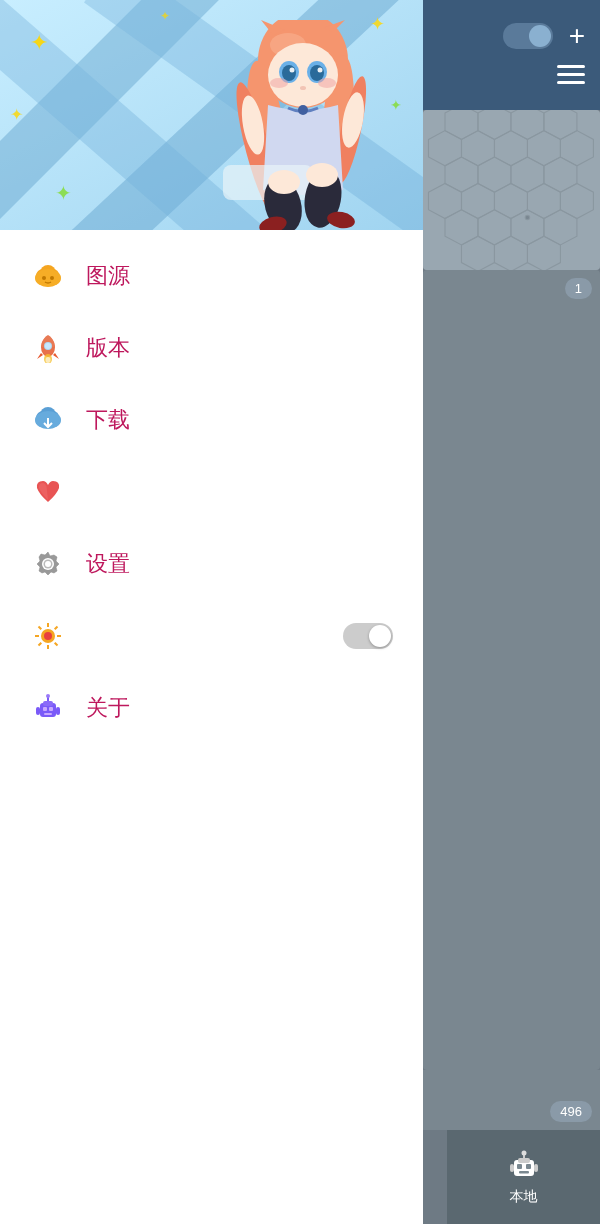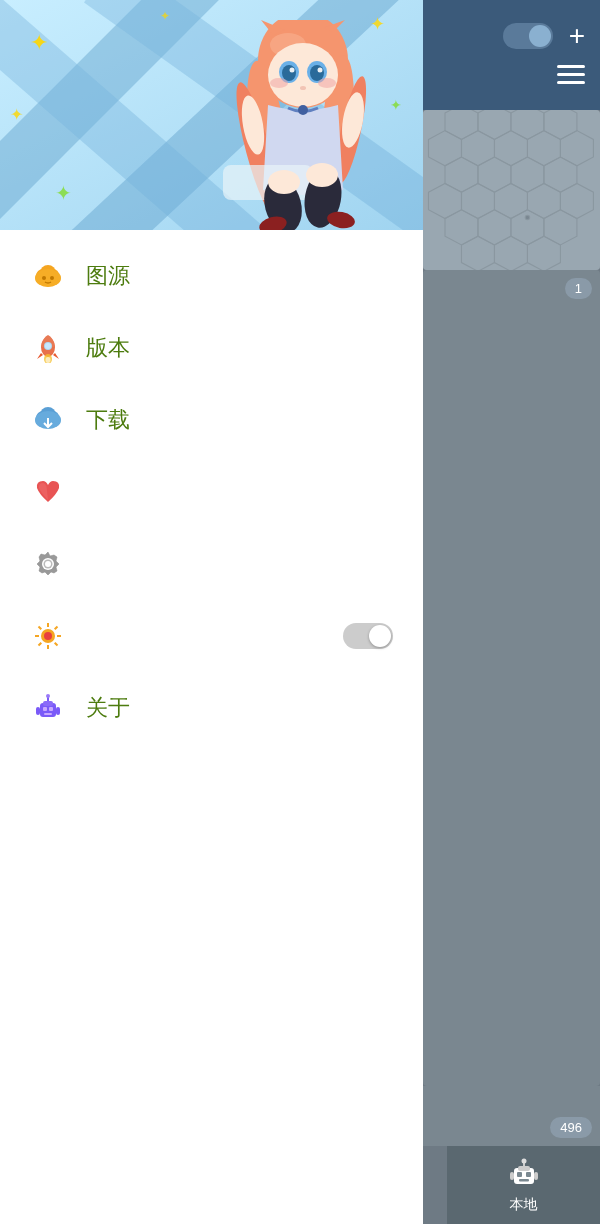--- a/index.html
+++ b/index.html
@@ -63,21 +63,21 @@
       height: 36px;
       display: flex;
       align-items: center;
       justify-content: center;
       margin-right: 20px;
       flex-shrink: 0;
     }
 
     .menu-label {
       font-size: 22px;
-      color: #4d7c0f;
+      color: #be185d;
       flex: 1;
     }
 
     .toggle-container {
       margin-left: auto;
     }
 
     .toggle {
       width: 50px;
       height: 26px;
@@ -183,21 +183,21 @@
       top: 8px;
     }
 
     .badge-large {
       top: auto;
       bottom: 8px;
     }
 
     .right-bottom {
       background: #5a6870;
-      height: 78px;
+      height: 94px;
       display: flex;
       flex-direction: column;
       align-items: center;
       justify-content: center;
       flex-shrink: 0;
       position: relative;
       margin-left: 24px;
     }
 
     .bottom-icon {
@@ -369,20 +369,21 @@
     <div class="menu-item">
       <div class="menu-icon">
         <svg width="30" height="30" viewBox="0 0 30 30">
 
           <path d="M15,3 L12,6 L8,5 L6,8 L7,12 L4,15 L7,18 L6,22 L9,24 L12,23 L15,26 L18,23 L21,24 L24,22 L23,18 L26,15 L23,12 L24,8 L21,6 L17,7 Z" fill="#999" stroke="#888" stroke-width="0.5"></path>
           <circle cx="15" cy="15" r="6" fill="#fff"></circle>
           <circle cx="15" cy="15" r="4.5" fill="#bbb"></circle>
           <circle cx="15" cy="15" r="3" fill="#fff"></circle>
         </svg>
       </div>
+      <span class="menu-label">设置</span>
     </div>
 
     <div class="menu-item">
       <div class="menu-icon">
         <svg width="30" height="30" viewBox="0 0 30 30">
           <circle cx="15" cy="15" r="7" fill="#f5a623"></circle>
 
           <line x1="15" y1="2" x2="15" y2="6" stroke="#f5a623" stroke-width="2"></line>
           <line x1="15" y1="24" x2="15" y2="28" stroke="#f5a623" stroke-width="2"></line>
           <line x1="2" y1="15" x2="6" y2="15" stroke="#f5a623" stroke-width="2"></line>

